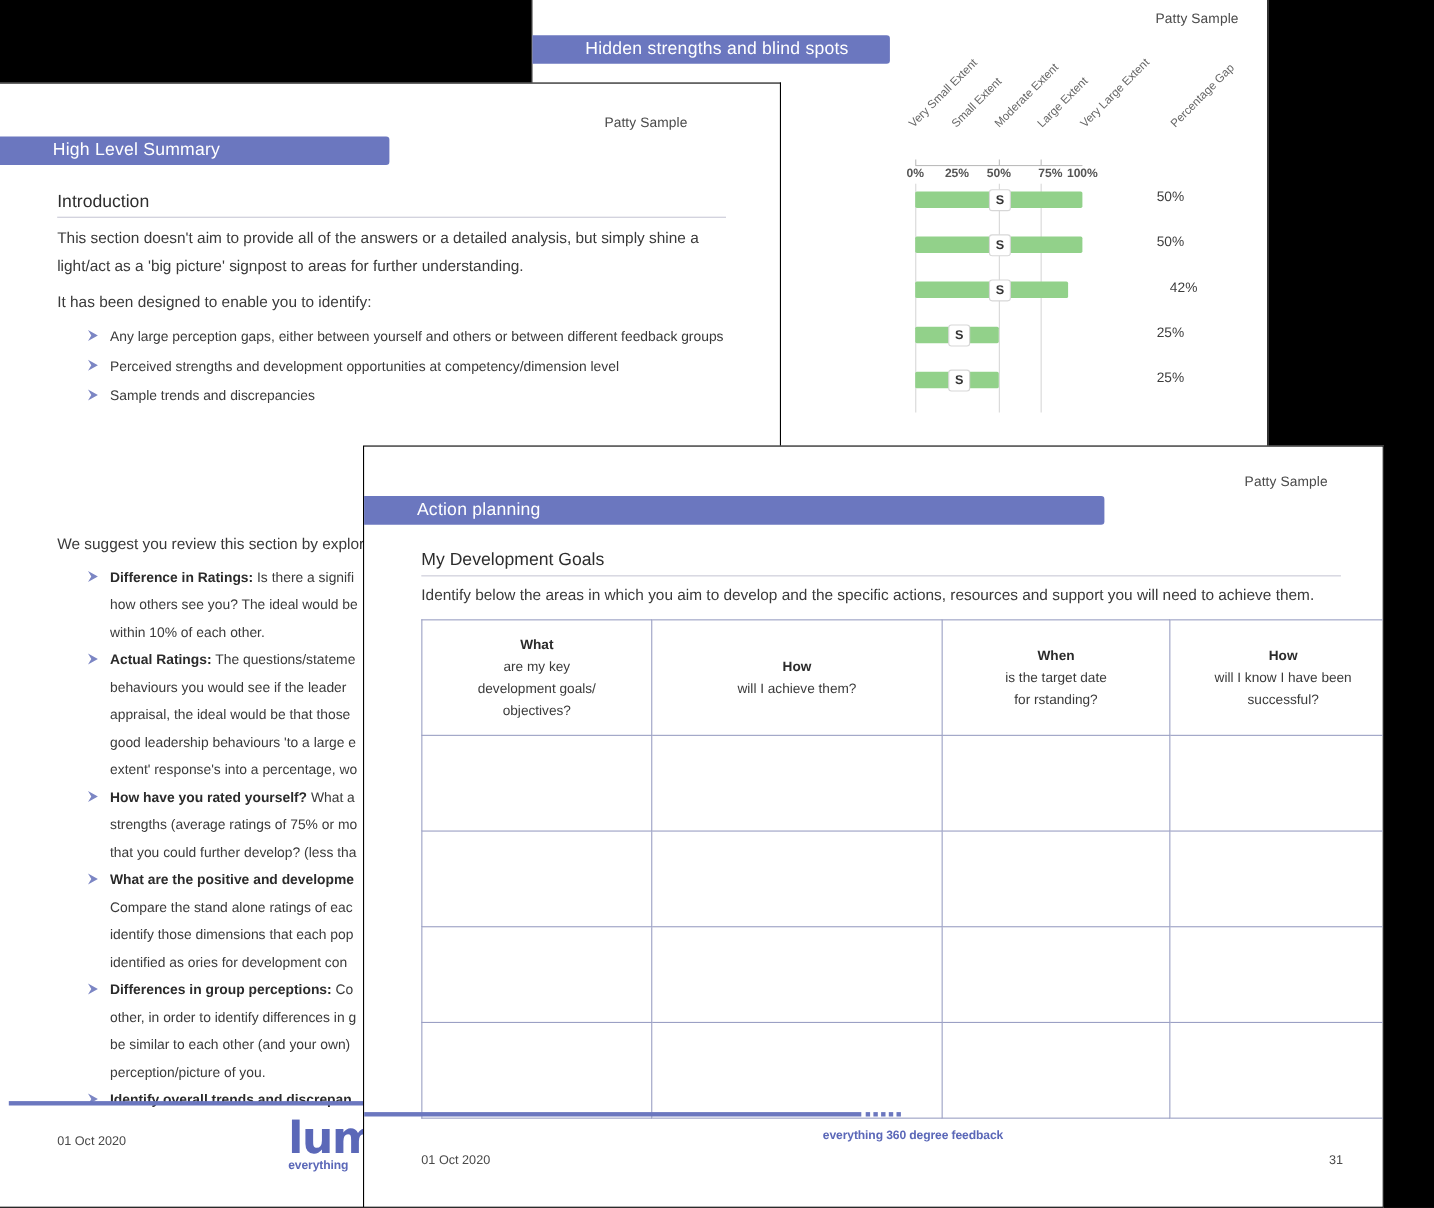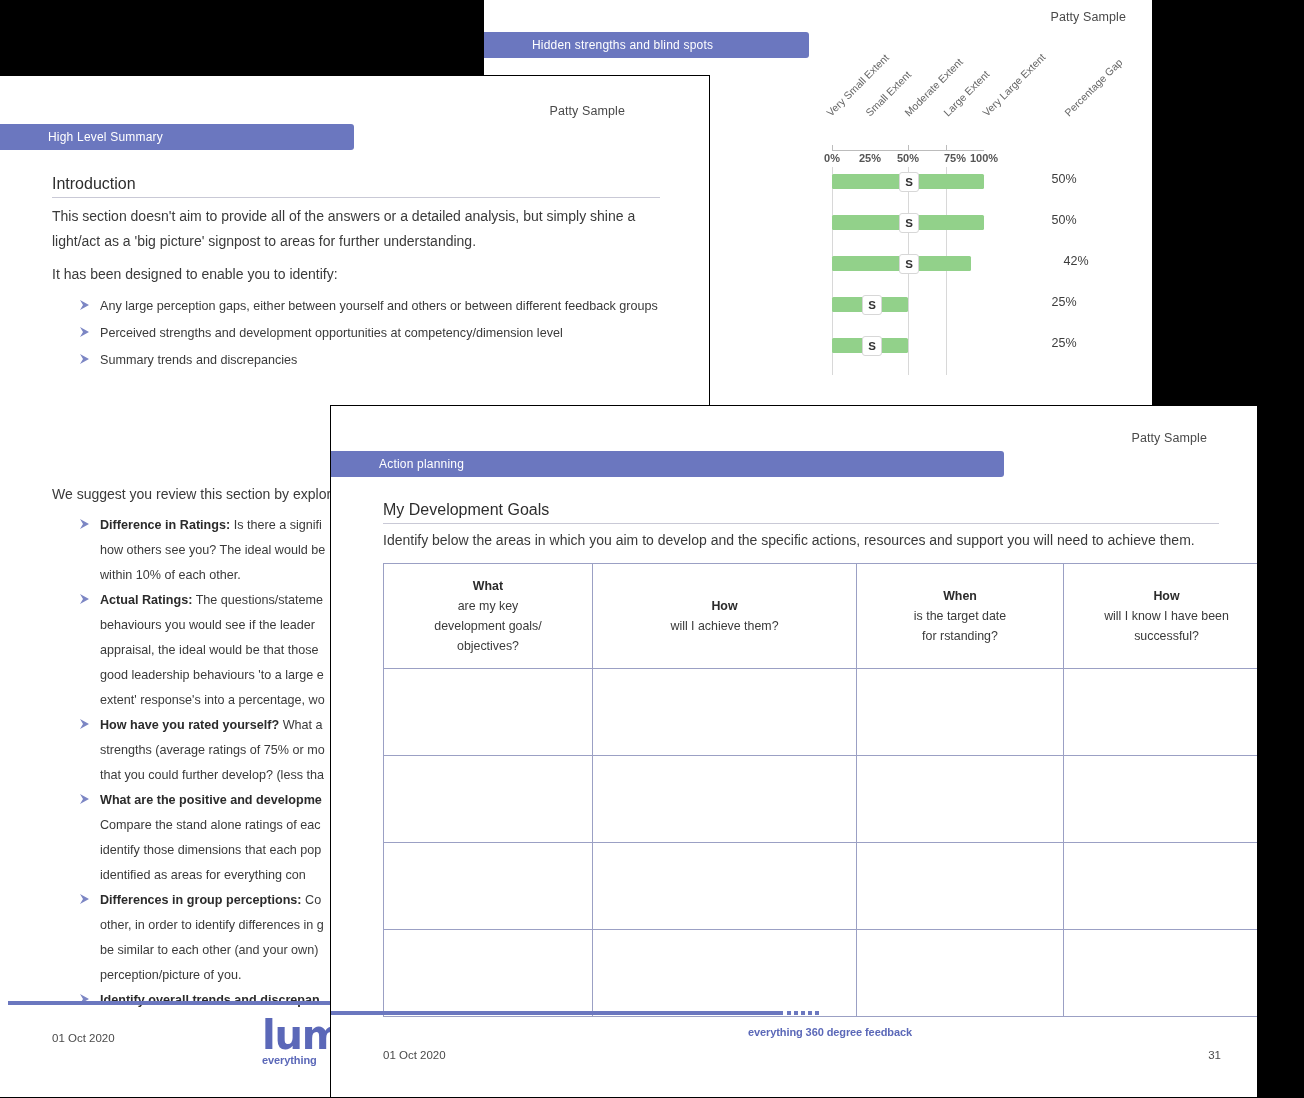--- a/index.html
+++ b/index.html
@@ -7,21 +7,21 @@
        font-family:"Liberation Sans","DejaVu Sans",sans-serif;color:#3b3b3b;}
 
   .page{position:absolute;background:#fff;box-sizing:border-box;
         border:1px solid #000;overflow:hidden;}
 
   
   .person-name{position:absolute;right:26px;top:18px;font-size:12.5px;color:#4a4a4a;
                letter-spacing:.1px;white-space:nowrap;}
   .title-bar{position:absolute;height:26px;background:#6b77bf;border-radius:3px;
              display:flex;align-items:center;}
-  .title-bar span{color:#fff;font-size:12px;padding-left:56px;white-space:nowrap;
+  .title-bar span{color:#fff;font-size:16px;padding-left:56px;white-space:nowrap;
                   letter-spacing:.2px;}
   .sec-head{position:absolute;font-size:16px;color:#2d2d2d;}
   .sec-rule{position:absolute;height:1px;background:#c9c9d6;}
   .body-txt{position:absolute;font-size:14px;line-height:25px;color:#3a3a3a;}
 
   
   .blist{position:absolute;}
   .bitem{position:relative;padding-left:22px;font-size:12.6px;line-height:25px;color:#3a3a3a;}
   .bitem .arw{position:absolute;left:0;top:2px;width:14px;height:16px;}
   .bitem b{font-weight:bold;color:#2b2b2b;}
@@ -171,21 +171,21 @@
           </svg>
       </span>
       <span>Perceived strengths and development opportunities at competency/dimension level</span>
     </div>
     <div class="bitem" style="margin-top:2px;">
       <span class="arw">
         <svg width="14" height="14" viewBox="0 0 14 14">
             <path d="M2 2 L11 7 L2 12 L5 7 Z" fill="#7c86c4"></path>
           </svg>
       </span>
-      <span>Summary trends and discrepancies</span>
+      <span>Sample trends and discrepancies</span>
     </div>
   </div>
 
   <div class="body-txt" style="left:52px;top:406px;width:640px;white-space:nowrap;">We suggest you review this section by exploring</div>
 
   <div class="blist" style="left:78px;top:437px;width:600px;">
 
     <div class="bitem">
       <span class="arw">
         <svg width="14" height="14" viewBox="0 0 14 14">
@@ -231,21 +231,21 @@
         <svg width="14" height="14" viewBox="0 0 14 14">
             <path d="M2 2 L11 7 L2 12 L5 7 Z" fill="#7c86c4"></path>
           </svg></span>
       <b>What are the positive and developme</b>
     </div>
     <div class="bitem" style="padding-left:22px;">
       <span>Compare the stand alone ratings of eac</span></div>
     <div class="bitem" style="padding-left:22px;">
       <span>identify those dimensions that each pop</span></div>
     <div class="bitem" style="padding-left:22px;">
-      <span>identified as areas for everything con</span></div>
+      <span>identified as ories for development con</span></div>
 
     <div class="bitem">
       <span class="arw">
         <svg width="14" height="14" viewBox="0 0 14 14">
             <path d="M2 2 L11 7 L2 12 L5 7 Z" fill="#7c86c4"></path>
           </svg></span>
       <b>Differences in group perceptions:</b><span> Co</span>
     </div>
     <div class="bitem" style="padding-left:22px;">
       <span>other, in order to identify differences in g</span></div>

